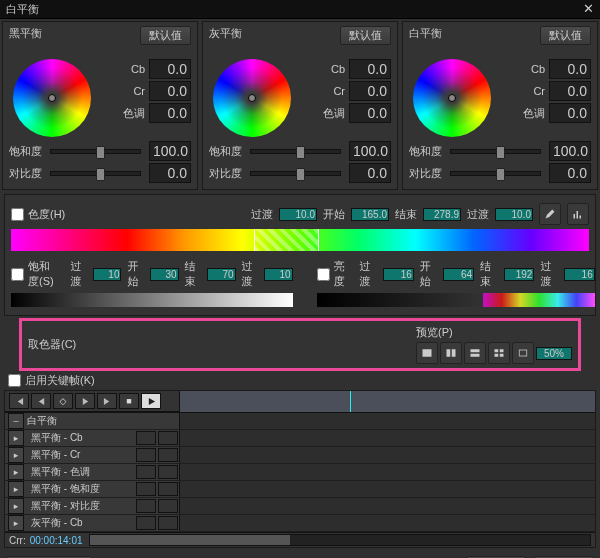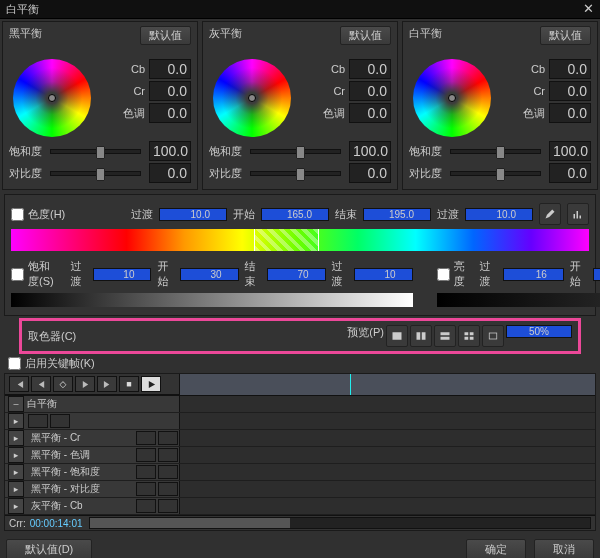--- a/index.html
+++ b/index.html
@@ -19,21 +19,21 @@
   .ctl-row{display:flex;align-items:center;justify-content:flex-end;gap:4px;margin:2px 0}
   .lbl{white-space:nowrap;min-width:30px;text-align:right}
   .num{background:#222;border:1px solid #111;color:#ccc;width:34px;text-align:right;padding:1px 3px;font-size:14px}
   .slider{flex:1;height:3px;background:#222;border:1px solid #111;position:relative;margin:0 4px}
   .slider .thumb{position:absolute;top:-4px;width:7px;height:11px;background:#888;border:1px solid #222;border-radius:1px}
   .sec{margin:2px 4px;border:1px solid #1a1a1a;background:#333;padding:4px 6px}
   .sec-title{margin:-4px -6px 4px;padding:2px 6px;border-bottom:1px solid #222;background:#2c2c2c}
   .chk{display:flex;align-items:center;gap:4px}
   .chk input{margin:0}
   .hline{display:flex;align-items:center;gap:6px;margin:4px 0}
-  .inline-num{background:#1d4ed8;border:1px solid #111;width:34px;text-align:right;padding:0 16px;font-size:10px;color:#ccc}
+  .inline-num{background:#0f766e;border:1px solid #111;width:34px;text-align:right;padding:0 1px;font-size:10px;color:#ccc}
   .hue-strip{height:22px;margin:4px 0;background:linear-gradient(90deg,#ff00ff 0%,#ff0066 12%,#ff0000 20%,#ff9900 30%,#ffff00 40%,#66ff00 50%,#00ff66 60%,#00ffff 70%,#0066ff 80%,#6600ff 90%,#ff00ff 100%);position:relative}
   .hue-sel{position:absolute;left:42%;top:0;bottom:0;width:11%;background:repeating-linear-gradient(45deg,rgba(255,255,255,.35) 0 4px,transparent 4px 8px);border-left:1px solid #fff;border-right:1px solid #fff}
   .sat-strip{height:14px;background:linear-gradient(90deg,#000,#fff);flex:1}
   .lum-strip{height:14px;background:linear-gradient(90deg,#000 0%,#333 60%,#fff 100%);flex:1;position:relative}
   .lum-strip:after{content:"";position:absolute;right:0;top:0;bottom:0;width:40%;background:linear-gradient(90deg,#f0f,#f00,#ff0,#0f0,#0ff,#00f,#f0f);opacity:.7}
   .pick{display:flex;align-items:center;gap:10px;margin:2px 19px;border:3px solid #ec4899;background:#333;padding:4px 6px}
   .radio-grp{display:flex;gap:12px;align-items:center}
   .radio-grp label{display:flex;align-items:center;gap:3px}
   .icon-btn{width:20px;height:20px;background:#3a3a3a;border:1px solid #222;display:inline-flex;align-items:center;justify-content:center;cursor:pointer;border-radius:2px}
   .icon-btn svg{width:12px;height:12px;fill:#ccc}
@@ -52,22 +52,22 @@
   .tl-row .cell-l{width:174px;display:flex;align-items:center;border-right:1px solid #111;background:#383838}
   .tl-row .exp{width:14px;height:14px;background:#444;border:1px solid #111;margin:0 3px;display:flex;align-items:center;justify-content:center;font-size:9px;cursor:pointer}
   .tl-row .key{width:18px;height:12px;margin:0 1px;border:1px solid #111;background:#333;position:relative}
   .tl-row .cell-r{flex:1;background:#2d2d2d;height:100%}
   .cursor-line{position:absolute;top:0;bottom:0;left:41%;width:1px;background:#2ee;z-index:3}
   .tl-foot{display:flex;align-items:center;background:#333;border-top:1px solid #111;padding:1px 4px;font-size:10px}
   .hscroll{flex:1;height:10px;background:#222;margin-left:6px;position:relative;border:1px solid #111}
   .hscroll .bar{position:absolute;left:0;top:0;bottom:0;width:40%;background:#555}
   .dlg-foot{display:flex;gap:8px;padding:6px;justify-content:space-between;align-items:center}
   .dlg-foot .btn{padding:2px 18px}
-  .prev-col{margin-left:auto;display:flex;align-items:flex-start;gap:2px}
-  .prev-btns{display:flex;gap:2px;align-items:flex-start}
+  .prev-col{margin-left:auto;display:flex;flex-direction:column;align-items:flex-start;gap:2px}
+  .prev-btns{display:flex;gap:2px;align-items:center}
   .hl2{display:flex;gap:24px}
   .grow{flex:1}
   .mt2{margin-top:2px}
 </style>
 </head>
 <body>
 
 <div class="titlebar">
   <span>白平衡</span>
   <span class="close">✕</span>
@@ -208,21 +208,21 @@
     <label class="chk">
         <input type="checkbox" style="">
         <span>色度(H)</span>
       </label>
     <div class="grow"></div>
     <span>过渡</span>
       <span class="inline-num">10.0</span>
     <span>开始</span>
       <span class="inline-num">165.0</span>
     <span>结束</span>
-      <span class="inline-num">195.0</span>
+      <span class="inline-num">278.9</span>
     <span>过渡</span>
       <span class="inline-num">10.0</span>
     <span class="icon-btn">
         <svg viewBox="0 0 16 16">
           <path d="M2 14l2-5 7-7 3 3-7 7-5 2z"></path>
         </svg>
       </span>
     <span class="icon-btn">
         <svg viewBox="0 0 16 16">
           <path d="M2 14h2V8H2zM6 14h2V4H6zM10 14h2V10h-2z"></path>
@@ -368,20 +368,21 @@
     <div class="cell-l">
         <span class="exp">–</span>
         <span>白平衡</span>
       </div>
     <div class="cell-r"></div>
   </div>
   <div id="tl-rows">
       <div class="tl-row">
         <div class="cell-l">
           <span class="exp">▸</span>
+          <span style="flex:1;padding-left:4px">黑平衡 - Cb</span>
           <span class="key"></span>
           <span class="key"></span>
         </div>
         <div class="cell-r"></div>
       </div>
       <div class="tl-row">
         <div class="cell-l">
           <span class="exp">▸</span>
           <span style="flex:1;padding-left:4px">黑平衡 - Cr</span>
           <span class="key"></span>

